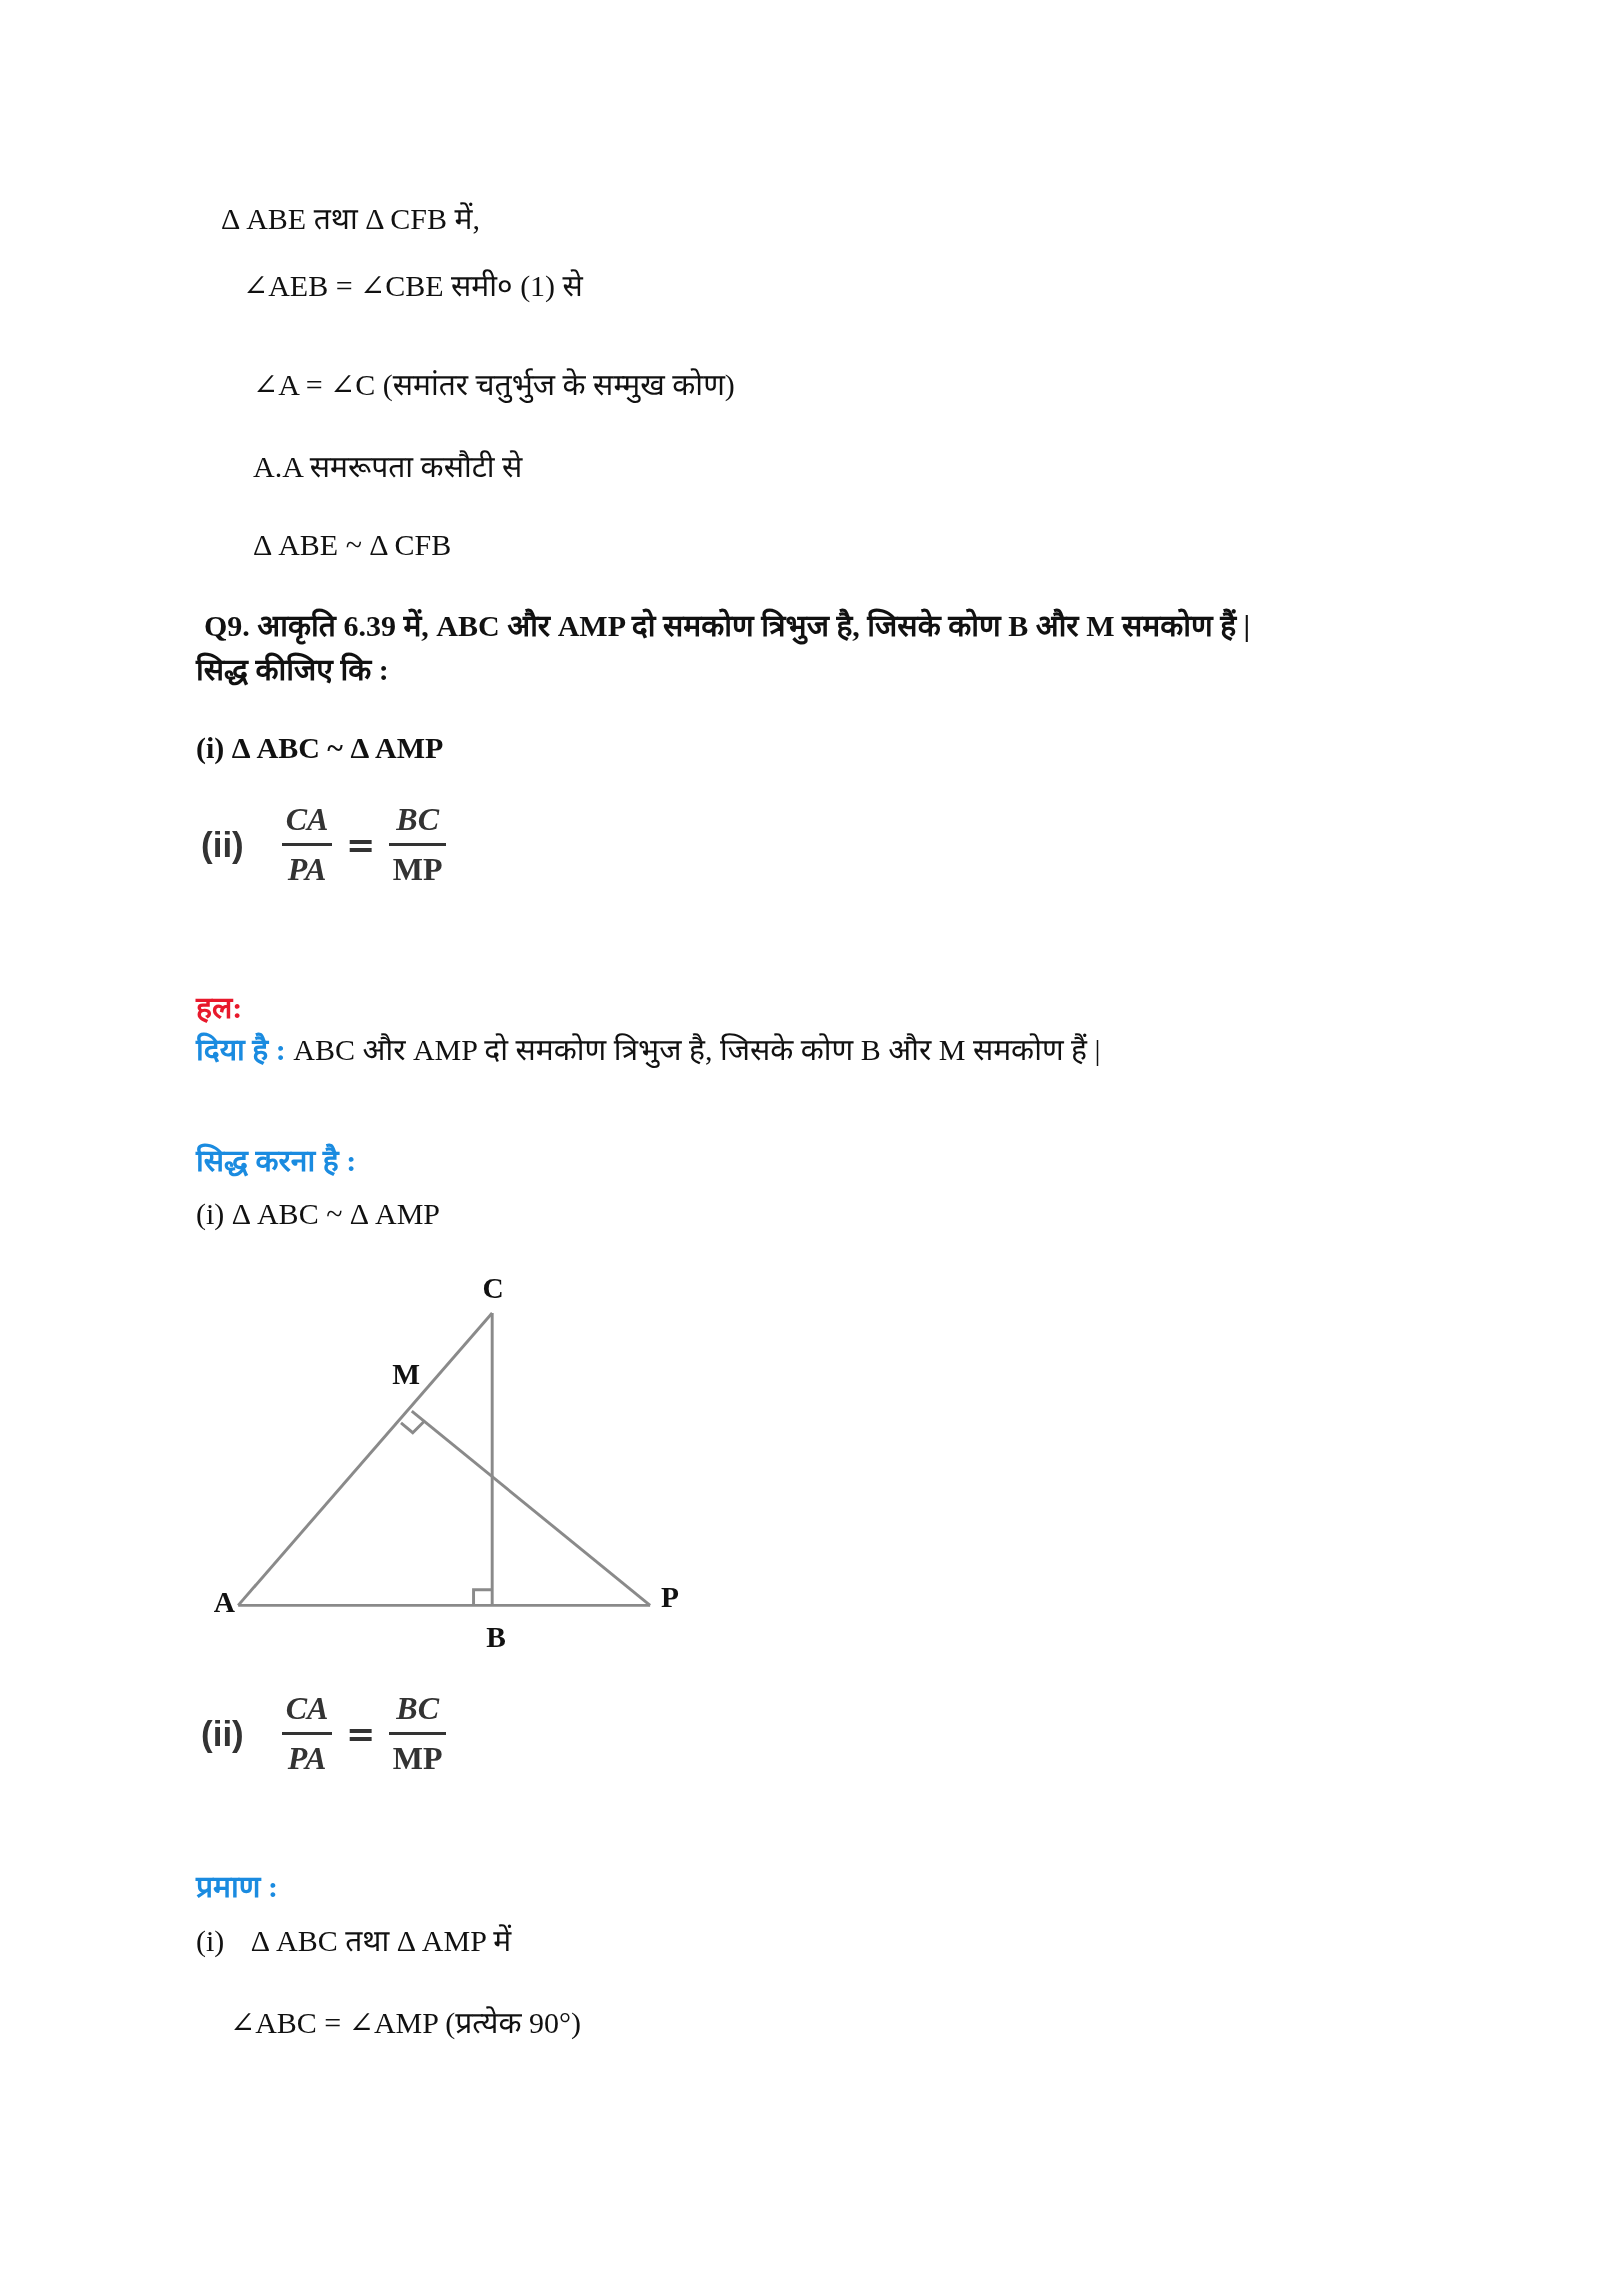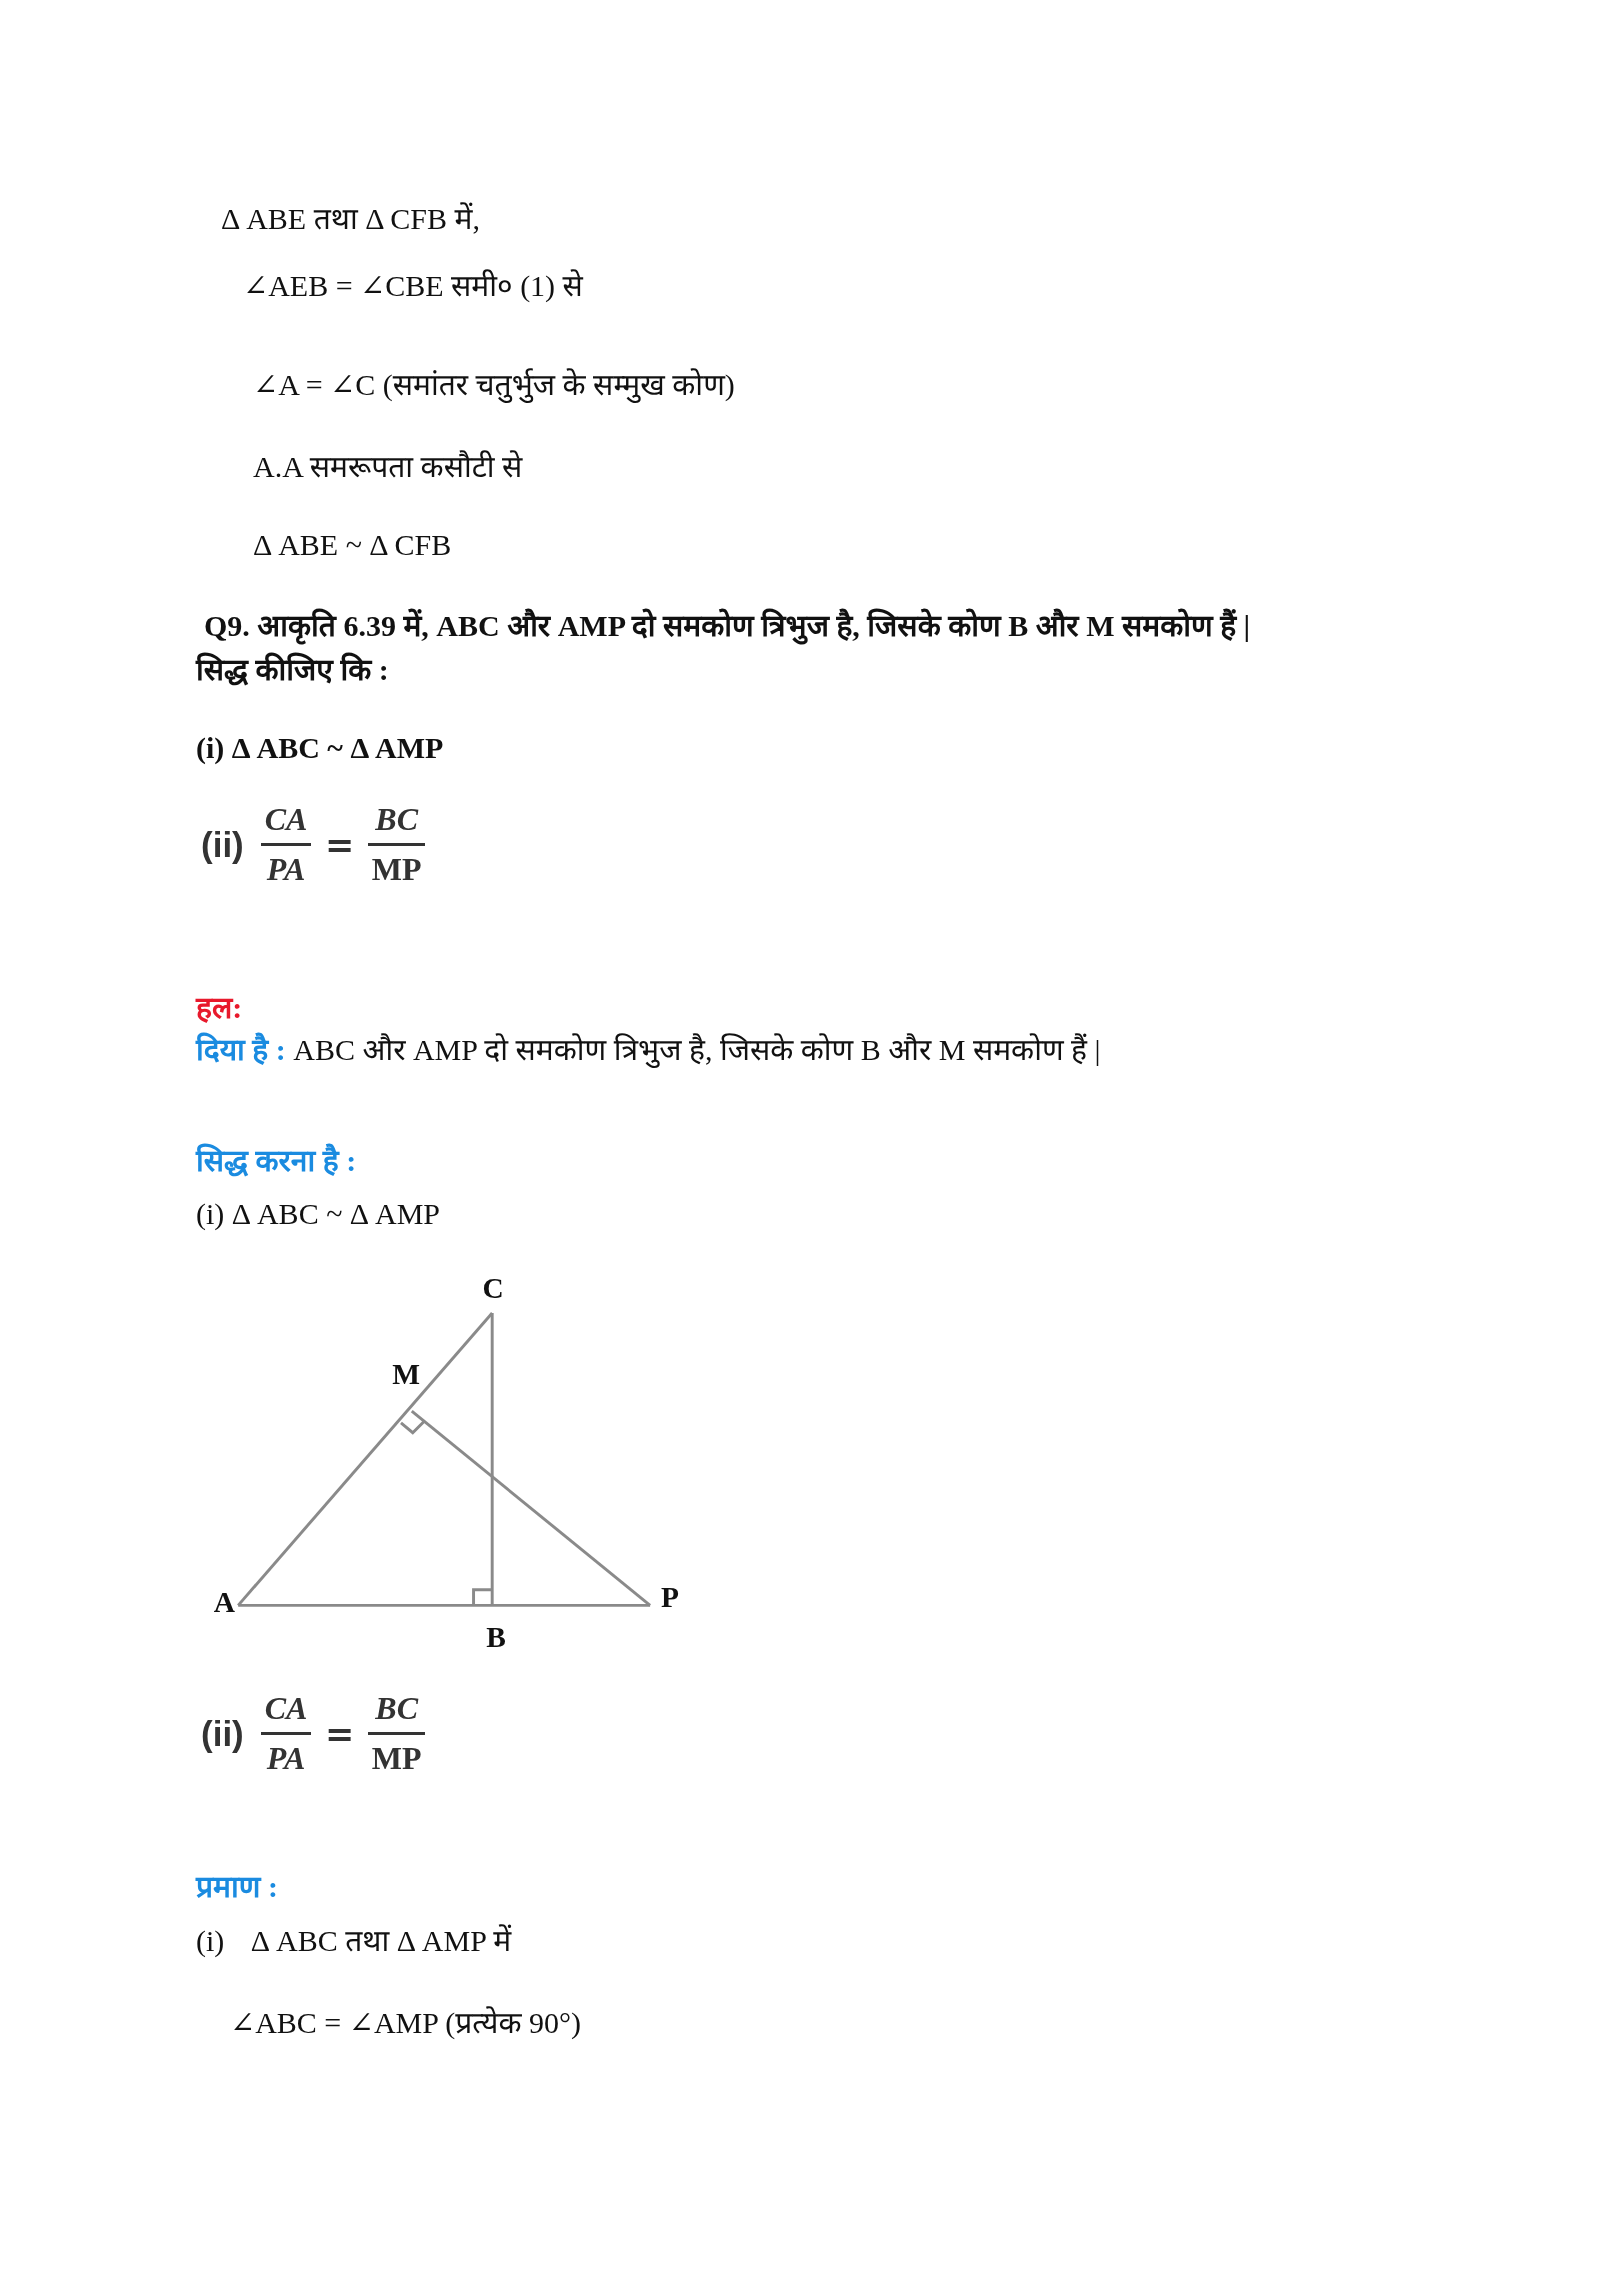--- a/index.html
+++ b/index.html
@@ -3,21 +3,21 @@
 <meta charset="utf-8">
 <style>
   html, body { margin:0; padding:0; background:#ffffff; }
   body { width:1620px; height:2293px; position:relative; overflow:hidden;
          font-family: "Liberation Serif", "DejaVu Serif", serif; color:#111; }
   .ln { position:absolute; font-size:30px; white-space:nowrap; line-height:1.2; }
   .bold { font-weight:bold; }
   .red { color:#e8192c; font-weight:bold;margin-top:39px; }
   .blue { color:#1a8be0; font-weight:bold;margin-top:28px; }
   .frac { position:absolute; display:flex; align-items:center; font-family:"DejaVu Sans", sans-serif; color:#333; }
-  .frac .lab { font-size:35px; font-weight:bold; margin-right:17px; font-family:"Liberation Sans", sans-serif;text-align:center; }
+  .frac .lab { font-size:35px; font-weight:bold; margin-right:38px; font-family:"Liberation Sans", sans-serif;text-align:center; }
   .fr { display:flex; flex-direction:column; align-items:center; }
   .fr .num, .fr .den { font-size:32px; font-weight:bold; font-family:Liberation Serif, serif; line-height:1.1; padding:0 3.9px; }
   .fr .it { font-style:italic; }
   .fr .bar { height:2.9px; background:#333; align-self:stretch; margin:5.9px 0; }
   .eq { font-size:35px; font-weight:bold; margin:0 13.7px; font-family:"DejaVu Sans", sans-serif; }
   svg text { font-family:"Liberation Serif", serif; font-weight:bold; font-size:30px; fill:#111; }
 </style>
 </head>
 <body>
 

